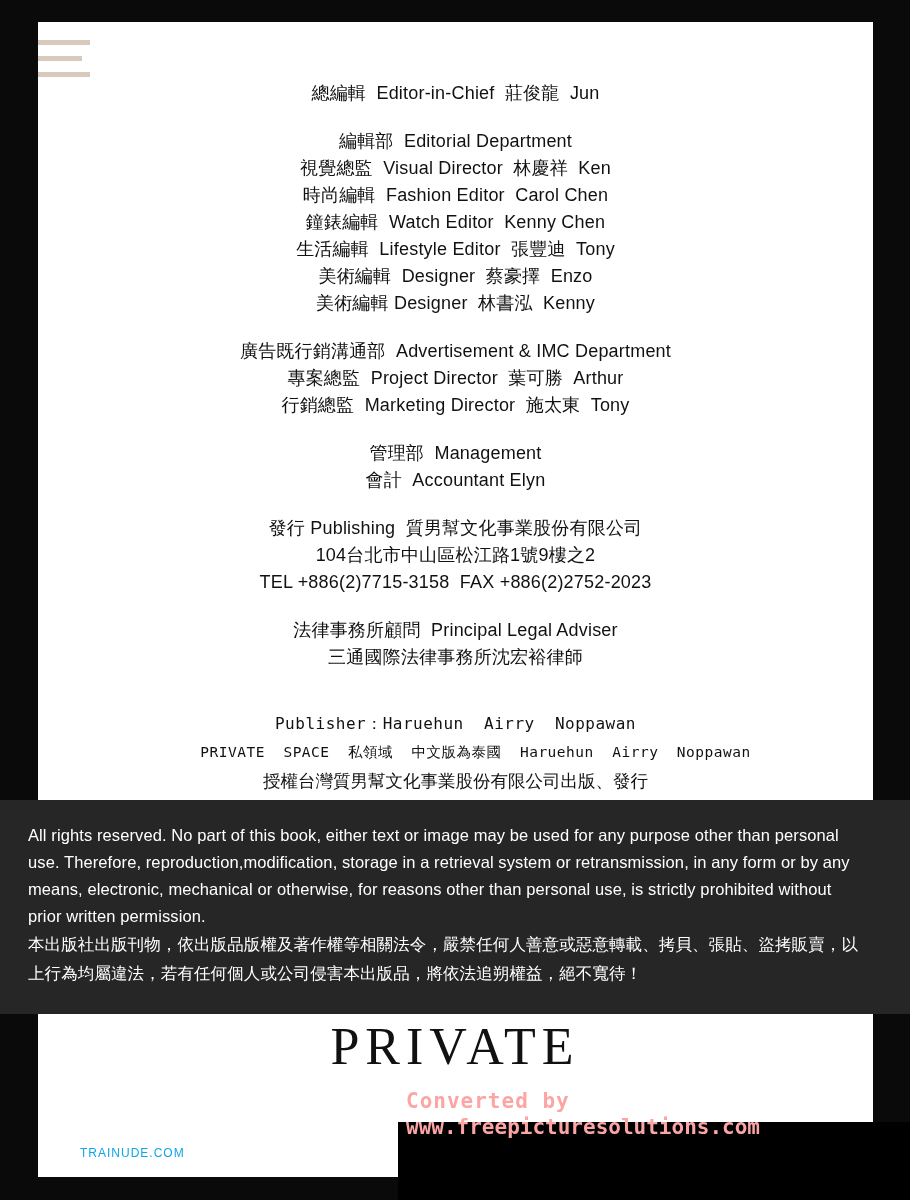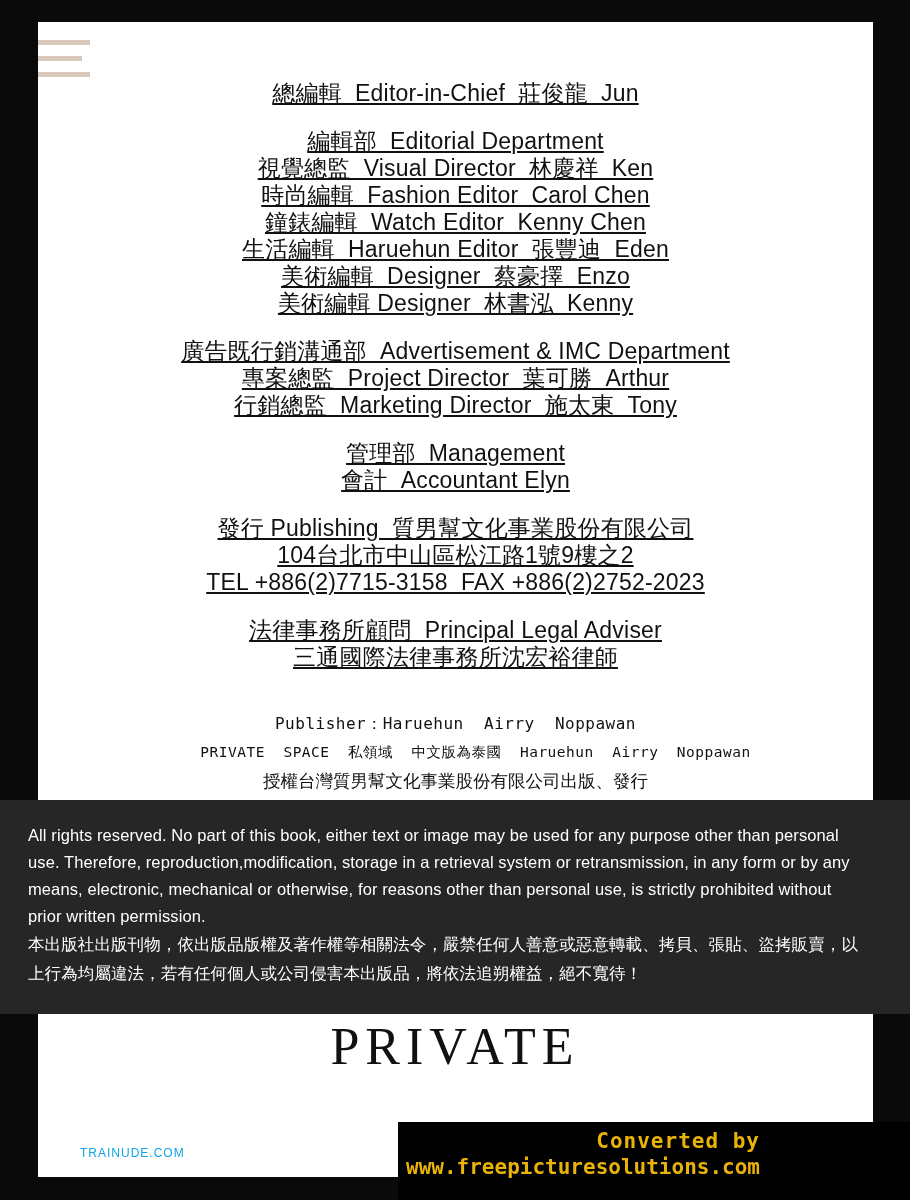--- a/index.html
+++ b/index.html
@@ -54,25 +54,24 @@
   
   .credits {
     position: absolute;
     left: 0;
     top: 58px;
     width: 835px;
     text-align: center;
     color: #111111;
   }
   .credits .line {
-    font-size: 23px;
+    font-size: 18px;
     line-height: 27px;
     letter-spacing: 0.2px;
     white-space: pre;
-    text-decoration: underline;
   }
   .credits .gap-lg { height: 21px; }
   .credits .gap-md { height: 20px; }
   .credits .gap-sm { height: 18px; }
 
   .mono-line {
     font-family: "DejaVu Sans Mono", "Liberation Mono", monospace;
     font-size: 16px;
     line-height: 29px;
     letter-spacing: 0.5px;
@@ -141,28 +140,27 @@
     top: 1146px;
     font-size: 12px;
     color: #0ea5e9;
     letter-spacing: 1px;
   }
 
   
   .conv {
     position: absolute;
     left: 406px;
-    top: 1128px;
+    top: 1088px;
     font-family: "DejaVu Sans Mono", "Liberation Mono", monospace;
     font-weight: bold;
     font-size: 21px;
-    color: #eab308;
+    color: #fca5a5;
     letter-spacing: 1px;
     line-height: 26px;
-    text-align: right;
   }
   .conv .url {
     font-size: 21px;
     letter-spacing: 0px;
   }
   .conv-bg {
     position: absolute;
     left: 398px;
     top: 1122px;
     width: 512px;
@@ -183,21 +181,21 @@
     </div>
 
     <div class="credits">
       <div id="credit-lines">
           <div class="line">總編輯  Editor-in-Chief  莊俊龍  Jun</div>
           <div class="gap-lg"></div>
           <div class="line">編輯部  Editorial Department</div>
           <div class="line">視覺總監  Visual Director  林慶祥  Ken</div>
           <div class="line">時尚編輯  Fashion Editor  Carol Chen</div>
           <div class="line">鐘錶編輯  Watch Editor  Kenny Chen</div>
-          <div class="line">生活編輯  Haruehun Editor  張豐迪  Eden</div>
+          <div class="line">生活編輯  Lifestyle Editor  張豐迪  Tony</div>
           <div class="line">美術編輯  Designer  蔡豪擇  Enzo</div>
           <div class="line">美術編輯 Designer  林書泓  Kenny</div>
           <div class="gap-lg"></div>
           <div class="line">廣告既行銷溝通部  Advertisement &amp; IMC Department</div>
           <div class="line">專案總監  Project Director  葉可勝  Arthur</div>
           <div class="line">行銷總監  Marketing Director  施太東  Tony</div>
           <div class="gap-lg"></div>
           <div class="line">管理部  Management</div>
           <div class="line">會計  Accountant Elyn</div>
           <div class="gap-lg"></div>

